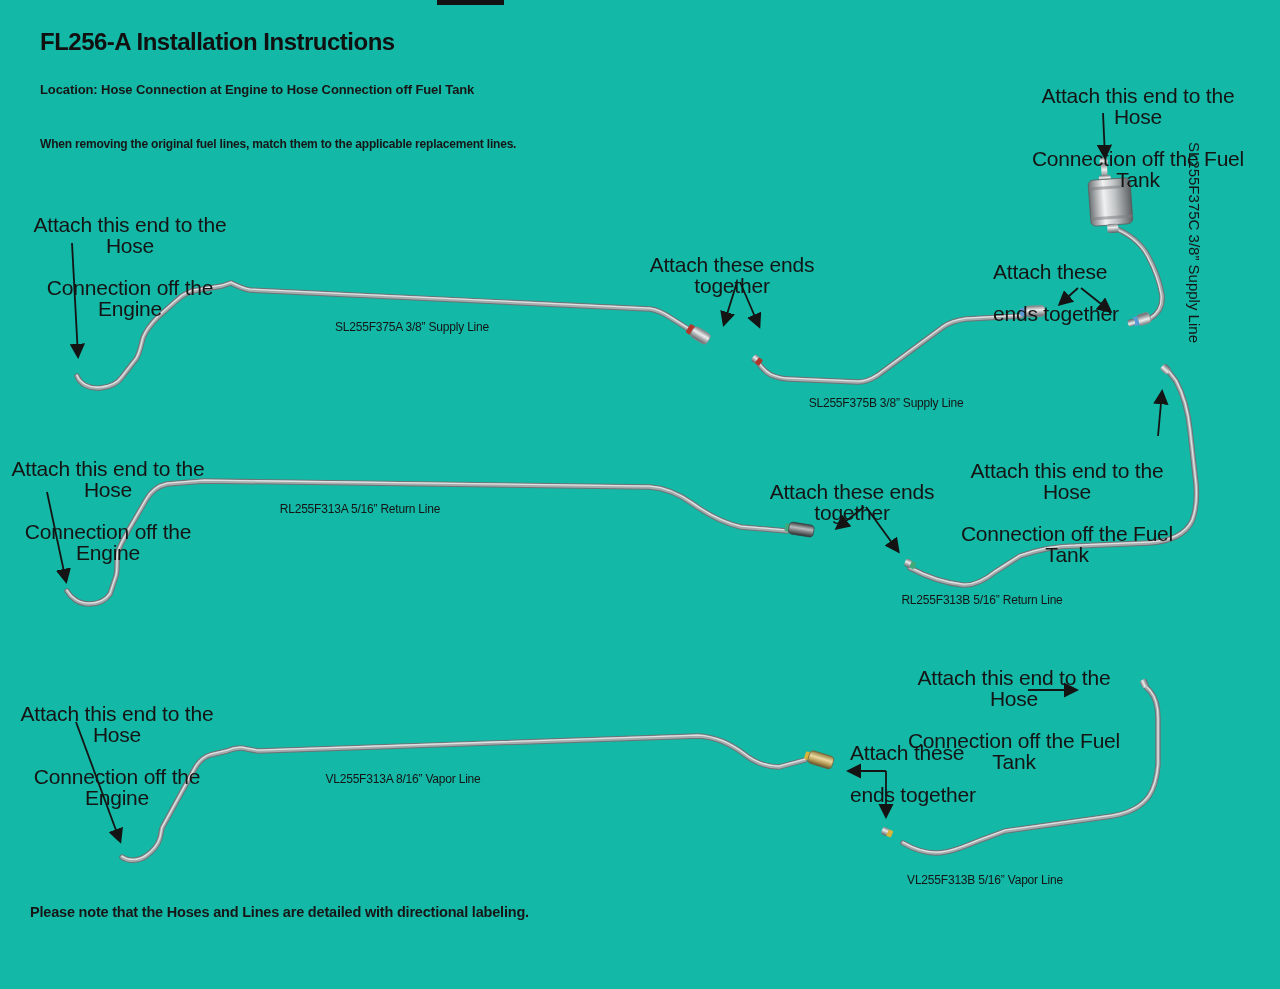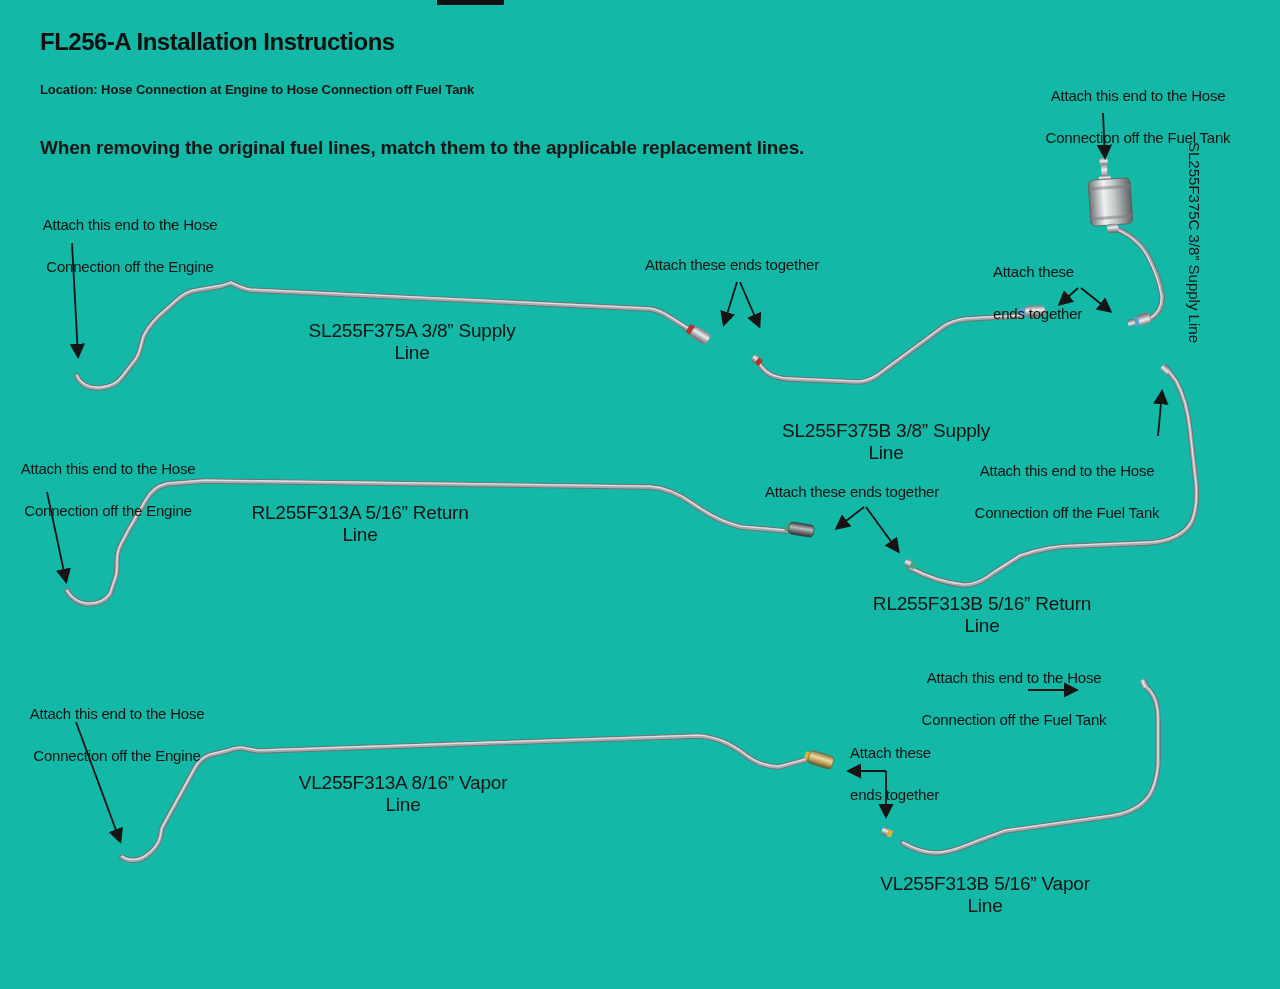--- a/index.html
+++ b/index.html
@@ -1,23 +1,23 @@
 <!DOCTYPE html>
 <html><head>
 <meta charset="utf-8">
 <style>
   html,body{margin:0;padding:0;background:#ffffff;}
   #page{position:relative;width:1280px;height:989px;background:#14b8a6;overflow:hidden;
         font-family:"Liberation Sans",sans-serif;color:#161616;}
   .txt{position:absolute;white-space:pre-line;}
   .title{font-size:24px;font-weight:700;letter-spacing:-0.5px;color:#101010;}
   .subhead{font-size:13px;font-weight:700;letter-spacing:-0.1px;}
-  .instr{font-size:19px;font-weight:700;letter-spacing:-0.2px;}
-  .ann{font-size:15px;line-height:21px;letter-spacing:-0.2px;color:#141414;}
-  .lbl{font-size:19px;letter-spacing:-0.2px;color:#141414;}
+  .instr{font-size:12px;font-weight:700;letter-spacing:-0.2px;}
+  .ann{font-size:21px;line-height:21px;letter-spacing:-0.2px;color:#141414;}
+  .lbl{font-size:12px;letter-spacing:-0.2px;color:#141414;}
   .center{text-align:center;}
   .footer{font-size:14.5px;font-weight:700;line-height:23px;letter-spacing:-0.2px;}
   .vlabel{position:absolute;writing-mode:vertical-rl;text-orientation:mixed;
           font-size:15px;letter-spacing:0px;color:#141414;}
   .topbar{position:absolute;left:437px;top:0;width:67px;height:5px;background:#121212;}
   svg{position:absolute;left:0;top:0;}
   .tube-sh{fill:none;stroke:#6e7275;stroke-width:5.4;stroke-linecap:round;stroke-linejoin:round;}
   .tube-mid{fill:none;stroke:#a6abae;stroke-width:3.4;stroke-linecap:round;stroke-linejoin:round;}
   .tube-hi{fill:none;stroke:#dfe2e3;stroke-width:1.3;stroke-linecap:round;stroke-linejoin:round;}
   .arr{fill:none;stroke:#141414;stroke-width:1.8;}
@@ -172,21 +172,21 @@
   <div class="txt title" style="left:40px;top:28px;">FL256-A Installation Instructions</div>
   <div class="txt subhead" style="left:40px;top:82px;">Location: Hose Connection at Engine to Hose Connection off Fuel Tank</div>
   <div class="txt instr" style="left:40px;top:137px;">When removing the original fuel lines, match them to the applicable replacement lines.</div>
 
   <div class="txt ann center" style="left:25px;top:193px;width:210px;">
     <div>Attach this end to the Hose</div>
     <div>Connection off the Engine</div>
   </div>
   <div class="txt lbl center" style="left:292px;top:320px;width:240px;">SL255F375A 3/8” Supply Line</div>
   <div class="txt ann center" style="left:632px;top:254px;width:200px;">Attach these ends together</div>
-  <div class="txt lbl center" style="left:766px;top:420px;width:240px;">SL255F375B  3/8” Supply Line</div>
+  <div class="txt lbl center" style="left:766px;top:396px;width:240px;">SL255F375B  3/8” Supply Line</div>
   <div class="txt ann" style="left:993px;top:240px;width:130px;">
     <div>Attach these</div>
     <div>ends together</div>
   </div>
   <div class="txt ann center" style="left:1018px;top:64px;width:240px;">
     <div>Attach this end to the Hose</div>
     <div>Connection off the Fuel Tank</div>
   </div>
   <div class="vlabel" style="left:1186px;top:142px;height:215px;">SL255F375C 3/8” Supply Line</div>
 
@@ -211,15 +211,16 @@
     <div>Attach these</div>
     <div>ends together</div>
   </div>
   <div class="txt ann center" style="left:894px;top:646px;width:240px;">
     <div>Attach this end to the Hose</div>
     <div>Connection off the Fuel Tank</div>
   </div>
   <div class="txt lbl center" style="left:865px;top:873px;width:240px;">VL255F313B 5/16” Vapor Line</div>
 
   <div class="txt footer" style="left:30px;top:878px;width:700px;">
+    <div>Please note that the Hoses and Lines are detailed with directional labeling.</div>
   </div>
 
 </div>
 
 </body></html>

